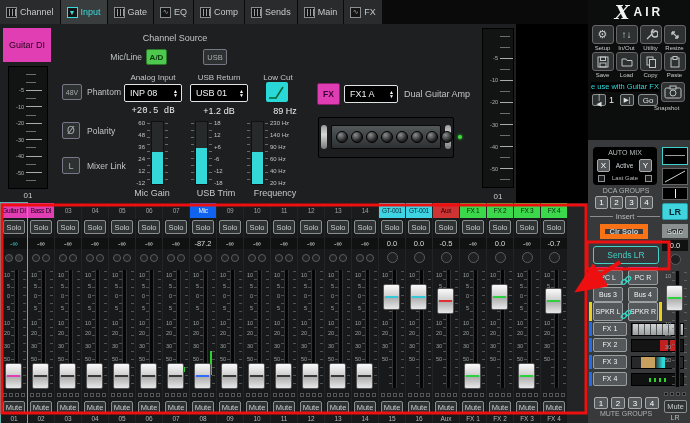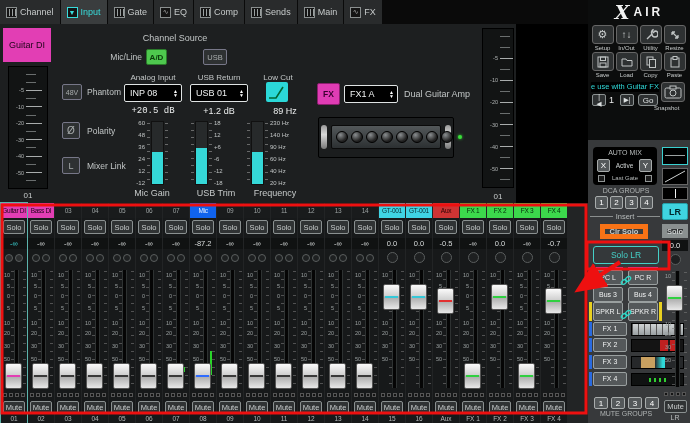--- a/index.html
+++ b/index.html
@@ -1251,21 +1251,21 @@
         </div>
 
       <div id="selectrow">
         <span class="ln"></span>
         <span>Insert</span>
         <span class="ln"></span>
       </div>
 
       <div class="graybtn" style="left:12px;top:84px;width:48px;height:15px;font-size:7.5px;">Clr Solo</div>
 
-      <div id="mainlr">Solo LR</div>
+      <div id="mainlr">Sends LR</div>
 
       <div id="busrows">
           <div class="busbtn" style="left: 5px; top: 130px; width: 30px; height: 15px;">PC L</div>
           <div class="busbtn" style="left: 40px; top: 130px; width: 30px; height: 15px;">PC R</div>
           <div class="accent" style="left: 5px; top: 127px; width: 30px; height: 2px;"></div>
           <div class="accent" style="left: 40px; top: 127px; width: 30px; height: 2px;"></div>
           <div style="position: absolute; left: 31.5px; top: 132px;"><svg width="12" height="11">
               <ellipse cx="4" cy="7" rx="3" ry="2" transform="rotate(-40 4 7)" stroke="#2fd8c8" stroke-width="1.3" fill="none"></ellipse>
               <ellipse cx="8" cy="4" rx="3" ry="2" transform="rotate(-40 8 4)" stroke="#2fd8c8" stroke-width="1.3" fill="none"></ellipse>
             </svg></div>

